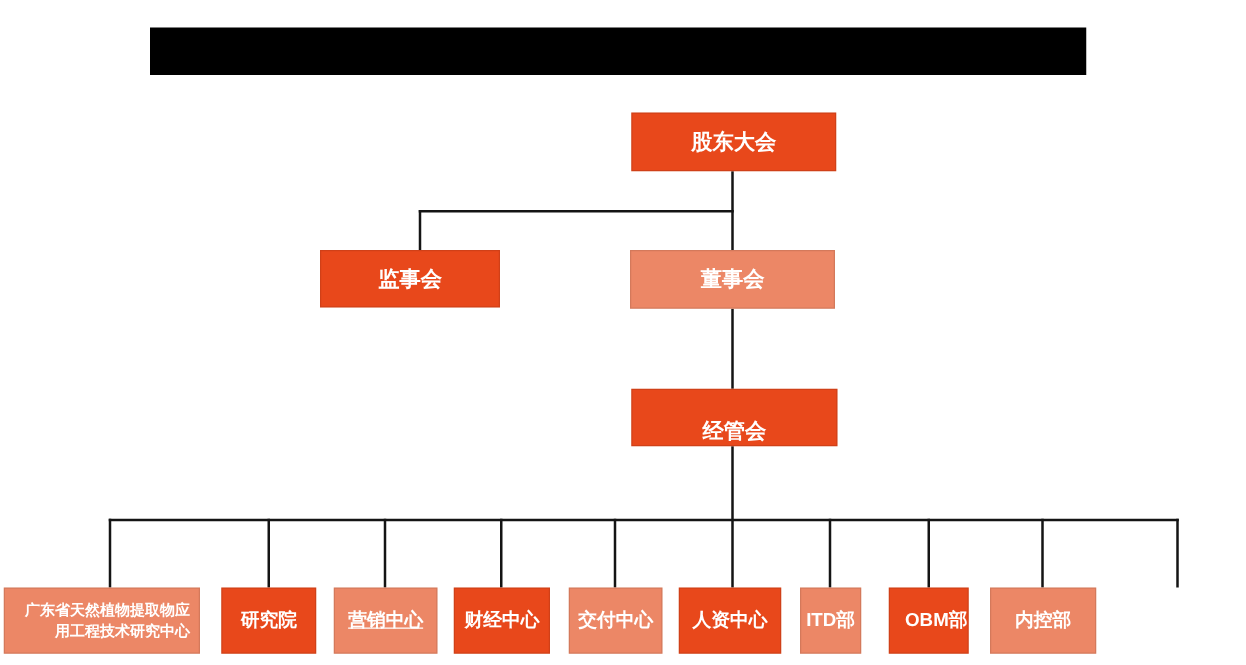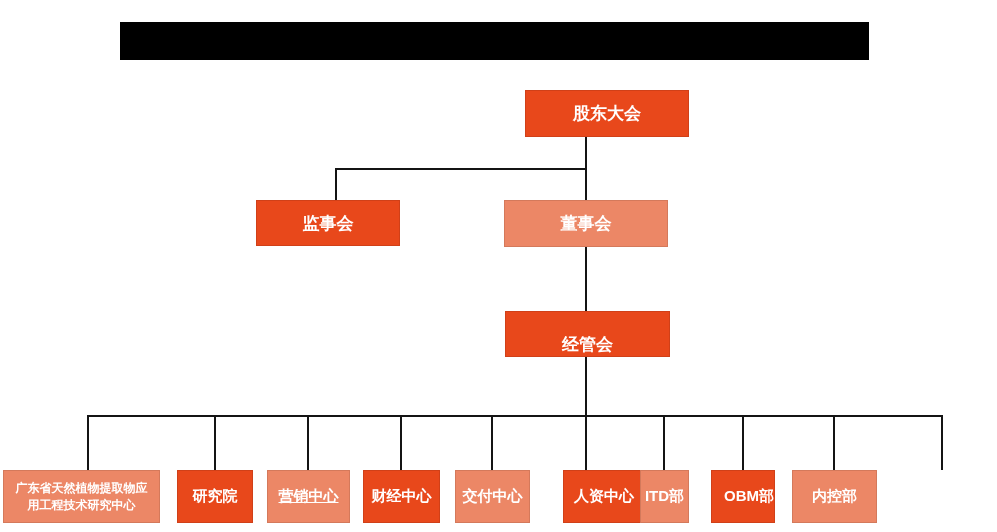--- a/index.html
+++ b/index.html
@@ -31,33 +31,33 @@
     text-align: center;
     color: #ffffff;
     font-weight: bold;
     box-sizing: border-box;
     border: 1px solid rgba(0,0,0,0.10);
   }
   .primary   { background: #e8481b; }
   .secondary { background: #ec8766; }
 
   
-  .n-shareholders { left: 505px; top: 90px;  width: 164px; height: 47px; font-size: 17px; margin-left: 20px; }
+  .n-shareholders { left: 505px; top: 90px;  width: 164px; height: 47px; font-size: 17px; }
   .n-supervisory  { left: 256px; top: 200px; width: 144px; height: 46px; font-size: 17px; }
   .n-board        { left: 504px; top: 200px; width: 164px; height: 47px; font-size: 17px; }
   .n-management   { left: 505px; top: 311px; width: 165px; height: 46px; font-size: 17px; align-items: flex-end; }
 
   
   .dept { top: 470px; height: 53px; font-size: 15px; }
-  .d0 { left: 3px;   width: 157px; font-size: 12px; line-height: 1.35; padding: 2px 7px; }
+  .d0 { left: 3px;   width: 157px; font-size: 12px; line-height: 1.35; padding: 2px 7px; text-align: right; }
   .d1 { left: 177px; width: 76px; }
   .d2 { left: 267px; width: 83px; text-decoration: underline; }
   .d3 { left: 363px; width: 77px; }
   .d4 { left: 455px; width: 75px; }
-  .d5 { left: 543px; width: 82px; margin-left: 20px; }
+  .d5 { left: 543px; width: 82px; }
   .d6 { left: 640px; width: 49px; }
   .d7 { left: 711px; width: 64px; padding-left: 12px; }
   .d8 { left: 792px; width: 85px; }
   .d9 { left: 893px; width: 99px; }
 
   
   .line { position: absolute; background: #141414; }
   .h { height: 2px; }
   .v { width: 2px; }
   .l-top       { left: 585px; top: 137px; height: 31px; }

